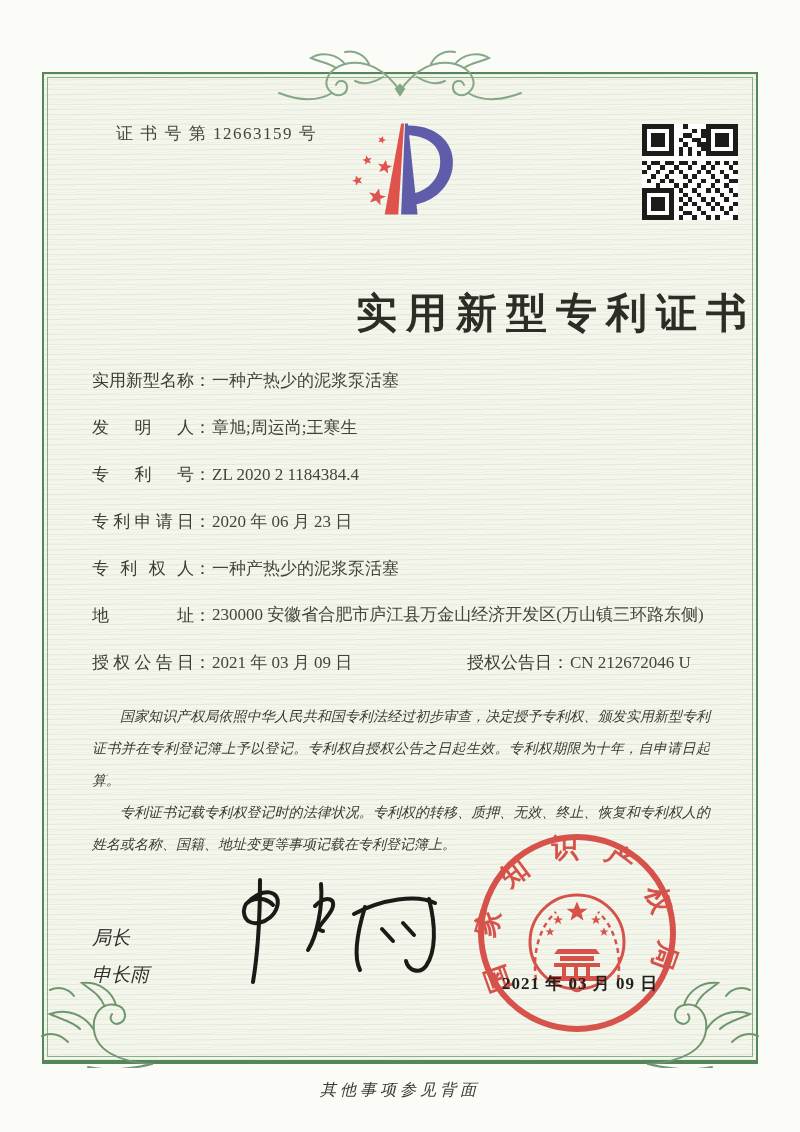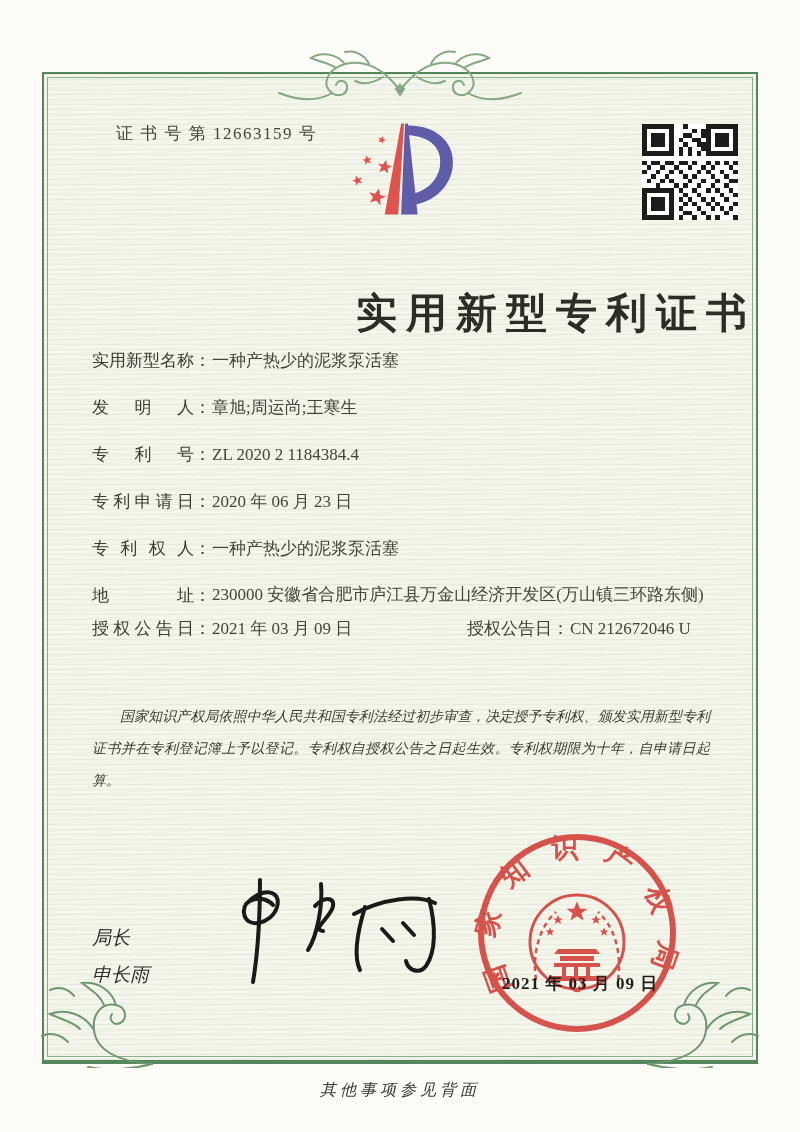--- a/index.html
+++ b/index.html
@@ -16,21 +16,21 @@
       repeating-linear-gradient(180deg, rgba(140,170,130,0.12) 0px, rgba(140,170,130,0.12) 1px, rgba(255,255,255,0) 1px, rgba(255,255,255,0) 5px),
       repeating-linear-gradient(177deg, rgba(150,180,140,0.07) 0px, rgba(150,180,140,0.07) 1px, rgba(255,255,255,0) 1px, rgba(255,255,255,0) 7px),
       #f4f6ec;
   }
   .cert-inner{position:absolute;inset:3px;border:1px solid #8aad8b;pointer-events:none;}
   .abs{position:absolute;}
   .cert-no{left:48px;top:48px;font-size:17px;letter-spacing:1.5px;color:#46453a;margin-left:24px;}
   .title{left:0;top:172px;width:100%;text-align:right;font-size:41px;font-weight:bold;
          letter-spacing:9px;color:#2d2c25;margin-top:40px;}
   .fields{left:48px;top:273px;width:620px;font-size:17px;}
-  .row{margin-bottom:20px;line-height:27px;position:relative;}
+  .row{margin-bottom:20px;line-height:27px;position:relative;margin-top:20px;}
   .row-addr{margin-bottom:6px;}
   .flabel{display:inline-block;width:102px;text-align:justify;text-align-last:justify;vertical-align:top;}
   .colon{display:inline-block;width:18px;vertical-align:top;}
   .fvalue{vertical-align:top;color:#45443a;}
   .fvalue.wrap{display:inline-block;width:494px;line-height:26px;}
   .grant-no{position:absolute;left:375px;top:0;white-space:nowrap;}
   .paras{left:48px;top:627px;width:618px;font-size:14px;line-height:32px;text-align:justify;
          font-style:italic;color:#3b3a2f;}
   .paras p{margin:0;text-indent:2em;}
   .signer{left:48px;top:845px;font-size:19px;line-height:37px;font-style:italic;color:#2f2e27;}
@@ -148,20 +148,21 @@
     <div class="row">
       <span class="flabel">授权公告日</span><span class="colon">：</span><span class="fvalue">2021 年 03 月 09 日</span>
       <span class="grant-no">
         <span class="flabel" style="width:auto;">授权公告日</span><span class="colon">：</span><span class="fvalue">CN 212672046 U</span>
       </span>
     </div>
   </div>
 
   <div class="abs paras">
     <p>国家知识产权局依照中华人民共和国专利法经过初步审查，决定授予专利权、颁发实用新型专利证书并在专利登记簿上予以登记。专利权自授权公告之日起生效。专利权期限为十年，自申请日起算。</p>
+    <p>专利证书记载专利权登记时的法律状况。专利权的转移、质押、无效、终止、恢复和专利权人的姓名或名称、国籍、地址变更等事项记载在专利登记簿上。</p>
   </div>
 
   <div class="abs signer">
     <div>局长</div>
     <div>申长雨</div>
   </div>
 
   <svg class="abs signature" width="252" height="118" viewBox="0 0 252 118">
     <g stroke="#1b1a16" stroke-width="4" fill="none" stroke-linecap="round" stroke-linejoin="round">
       <path d="M44,32 C60,14 80,18 75,35 C70,52 44,58 42,41 C40,26 62,22 71,33"></path>

